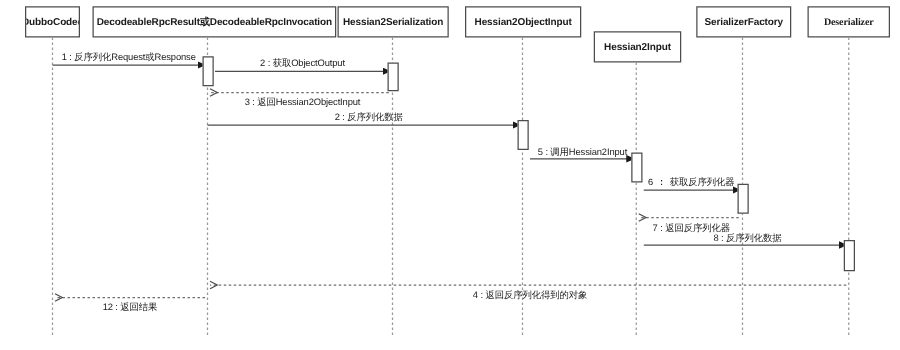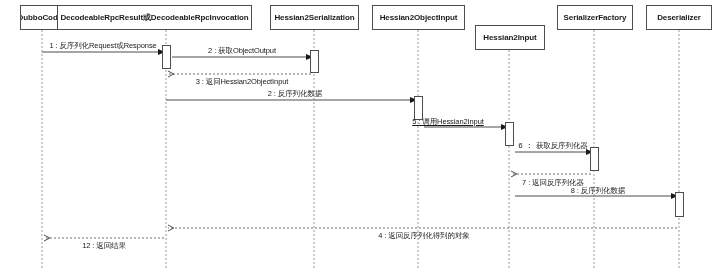--- a/index.html
+++ b/index.html
@@ -91,41 +91,41 @@
         <line x1="515" x2="592" y1="152" y2="152" stroke="#4d4d4d" stroke-width="1" marker-end="url(#arrow-solid)"></line>
         <line x1="591" x2="511" y1="174" y2="174" stroke="#6e6e6e" stroke-width="1" stroke-dasharray="2,2" marker-end="url(#arrow-open)"></line>
         <line x1="515" x2="677" y1="196" y2="196" stroke="#4d4d4d" stroke-width="1" marker-end="url(#arrow-solid)"></line>
         <line x1="677" x2="168" y1="228" y2="228" stroke="#6e6e6e" stroke-width="1" stroke-dasharray="2,2" marker-end="url(#arrow-open)"></line>
         <line x1="164" x2="44" y1="238" y2="238" stroke="#6e6e6e" stroke-width="1" stroke-dasharray="2,2" marker-end="url(#arrow-open)"></line>
       </g>
   </svg>
 
   <div id="participants">
       <div class="participant-box" style="left: 20px; top: 5px; width: 44px; height: 25px;">DubboCodec</div>
-      <div class="participant-box" style="left: 57px; top: 5px; width: 195px; height: 25px;">DecodeableRpcResult或DecodeableRpcInvocation</div>
+      <div class="participant-box" style="left: 74px; top: 5px; width: 195px; height: 25px;">DecodeableRpcResult或DecodeableRpcInvocation</div>
       <div class="participant-box" style="left: 270px; top: 5px; width: 89px; height: 25px;">Hessian2Serialization</div>
       <div class="participant-box" style="left: 372px; top: 5px; width: 93px; height: 25px;">Hessian2ObjectInput</div>
       <div class="participant-box" style="left: 475px; top: 5px; width: 70px; height: 25px; margin-top: 20px;">Hessian2Input</div>
       <div class="participant-box" style="left: 557px; top: 5px; width: 76px; height: 25px;">SerializerFactory</div>
-      <div class="participant-box" style="left: 646px; top: 5px; width: 66px; height: 25px;">Deserializer</div>
+      <div class="participant-box" style="left: 646px; top: 5px; width: 66px; height: 25px; font-family: Liberation Serif, serif;">Deserializer</div>
     </div>
   <div id="activations">
       <div class="activation" style="left: 162px; top: 45px; width: 9px; height: 24px;"></div>
       <div class="activation" style="left: 310px; top: 50px; width: 9px; height: 23px;"></div>
       <div class="activation" style="left: 414px; top: 96px; width: 9px; height: 24px;"></div>
       <div class="activation" style="left: 505px; top: 122px; width: 9px; height: 24px;"></div>
       <div class="activation" style="left: 590px; top: 147px; width: 9px; height: 24px;"></div>
       <div class="activation" style="left: 675px; top: 192px; width: 9px; height: 25px;"></div>
     </div>
   <div id="labels">
       <div class="msg-label" style="left: 103px; top: 41px;">1 : 反序列化Request或Response</div>
       <div class="msg-label" style="left: 242px; top: 46px; text-align: right;">2 : 获取ObjectOutput</div>
       <div class="msg-label" style="left: 242px; top: 77px;">3 : 返回Hessian2ObjectInput</div>
       <div class="msg-label" style="left: 295px; top: 89px;">2 : 反序列化数据</div>
-      <div class="msg-label" style="left: 448px; top: 117px; text-decoration: underline;">5 : 调用Hessian2Input</div>
+      <div class="msg-label" style="left: 466px; top: 117px;">5 : 调用Hessian2Input</div>
       <div class="msg-label" style="left: 553px; top: 141px; font-family: Liberation Mono, monospace;">6 : 获取反序列化器</div>
       <div class="msg-label" style="left: 553px; top: 178px;">7 : 返回反序列化器</div>
       <div class="msg-label" style="left: 598px; top: 186px;">8 : 反序列化数据</div>
       <div class="msg-label" style="left: 424px; top: 231px;">4 : 返回反序列化得到的对象</div>
       <div class="msg-label" style="left: 104px; top: 241px;">12 : 返回结果</div>
     </div>
 
 </div>
 
 </body></html>

